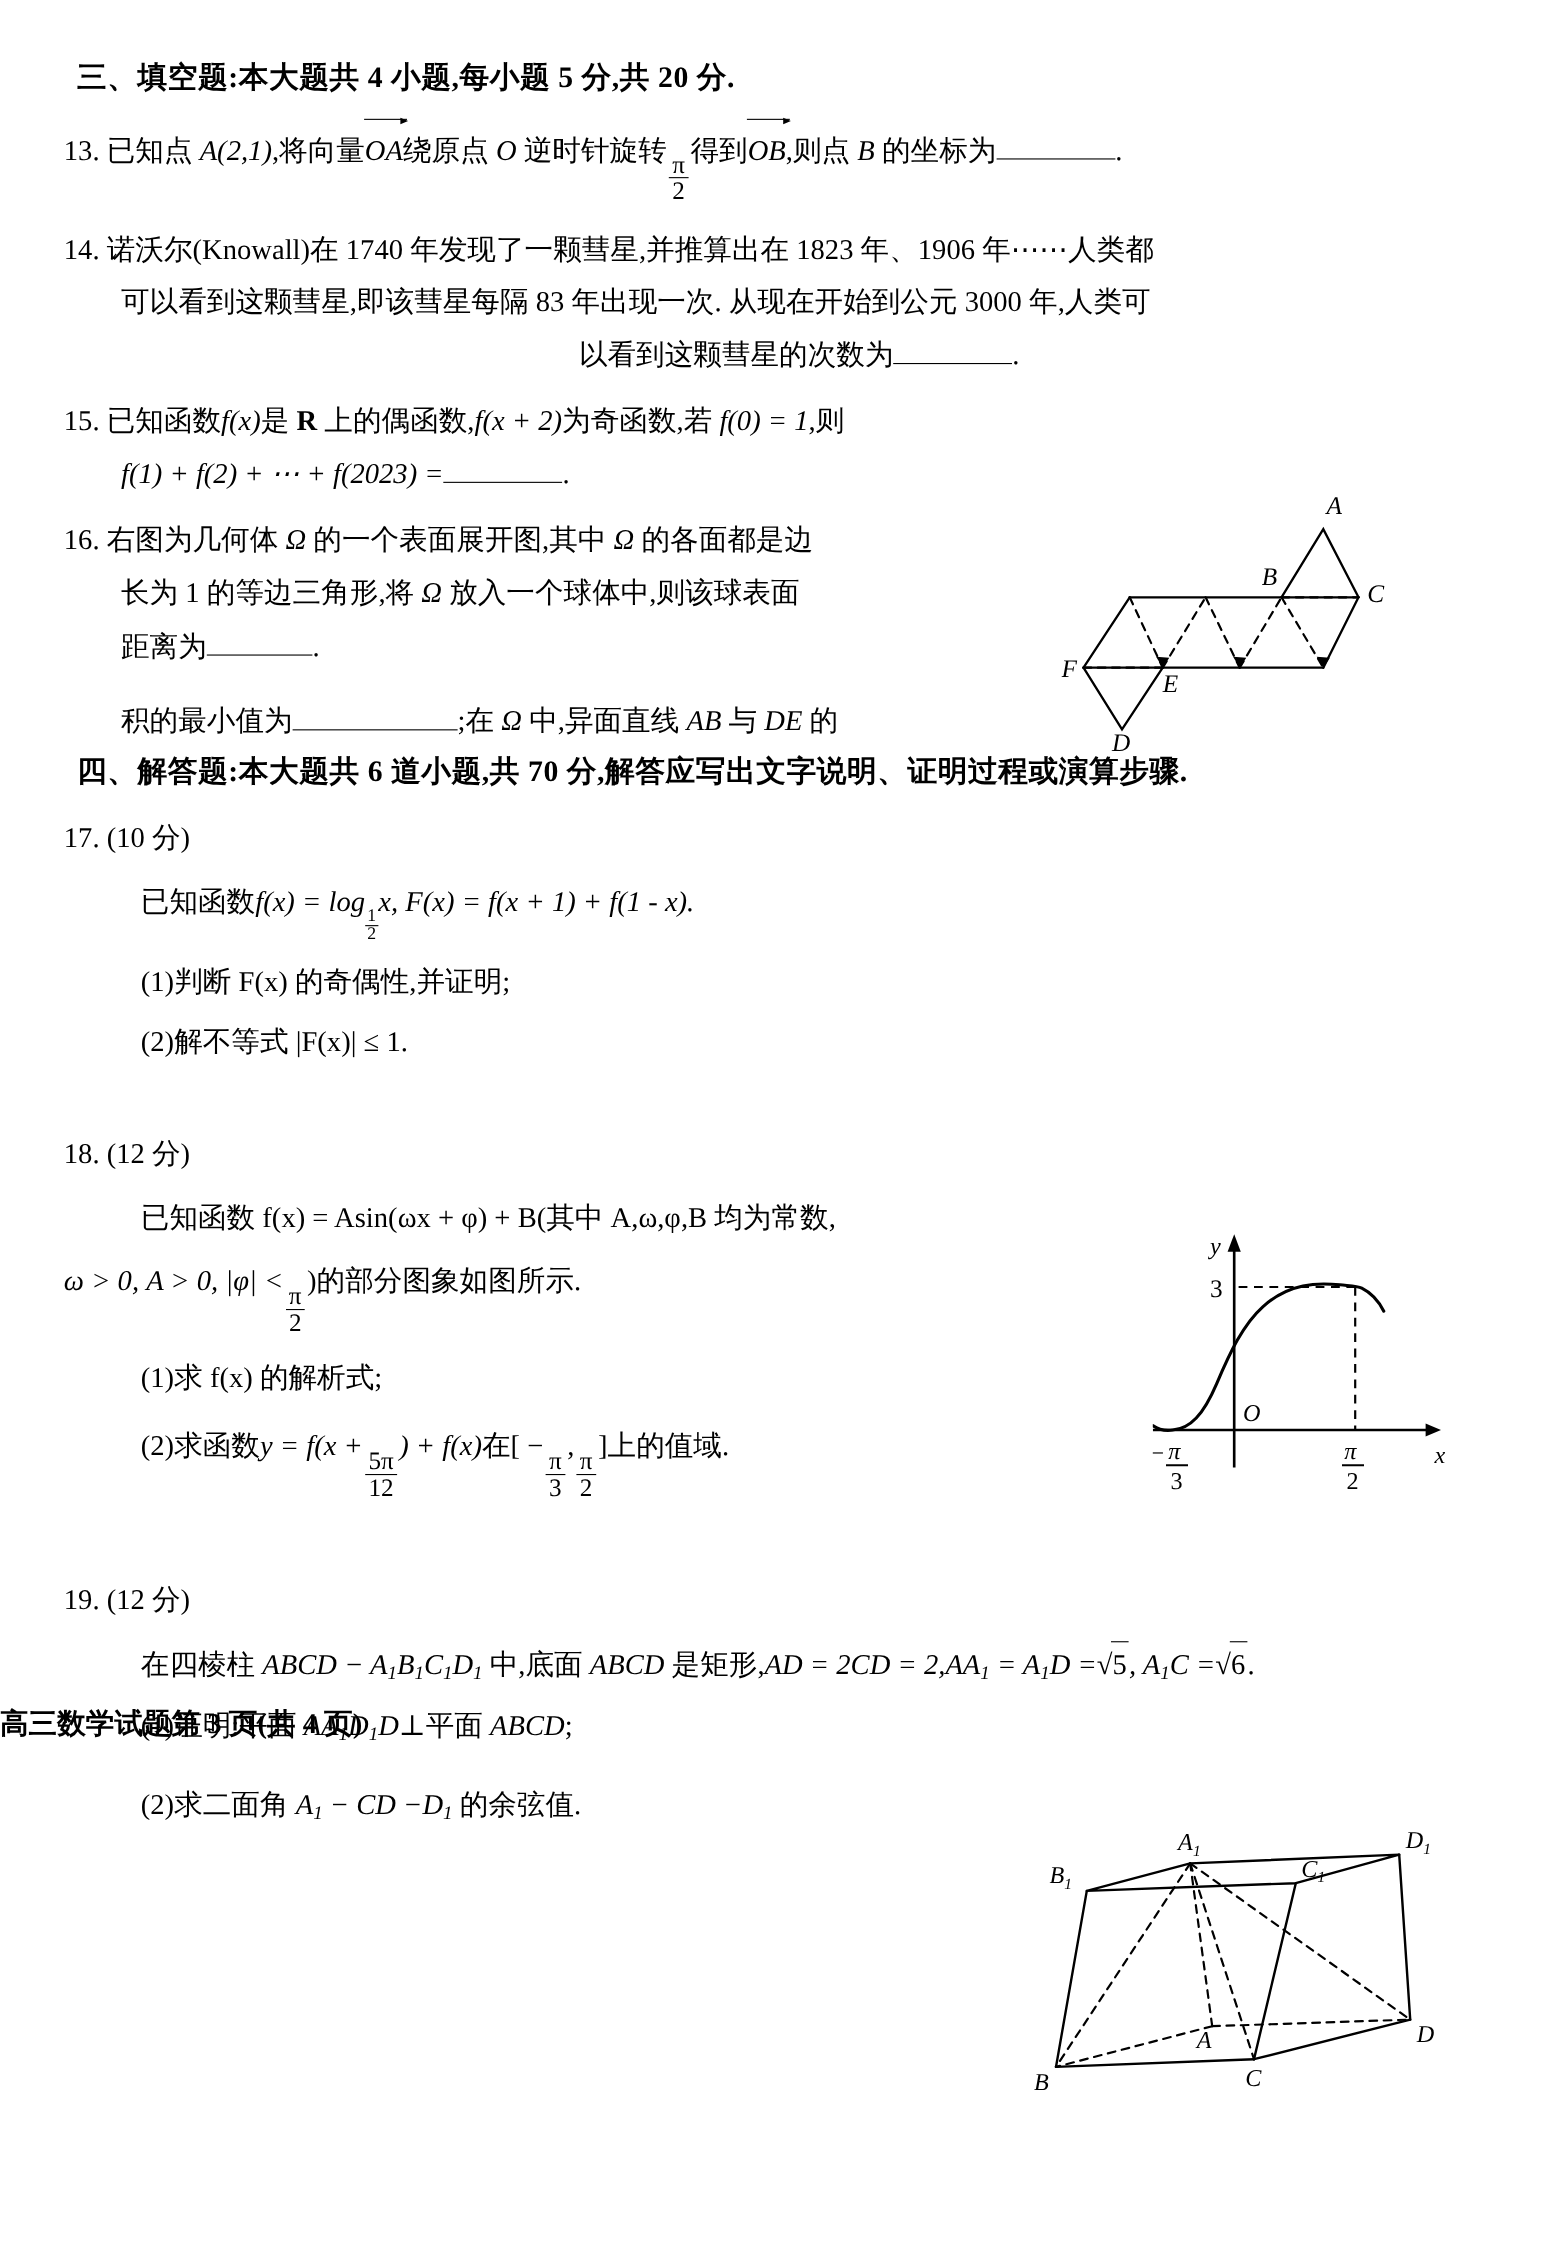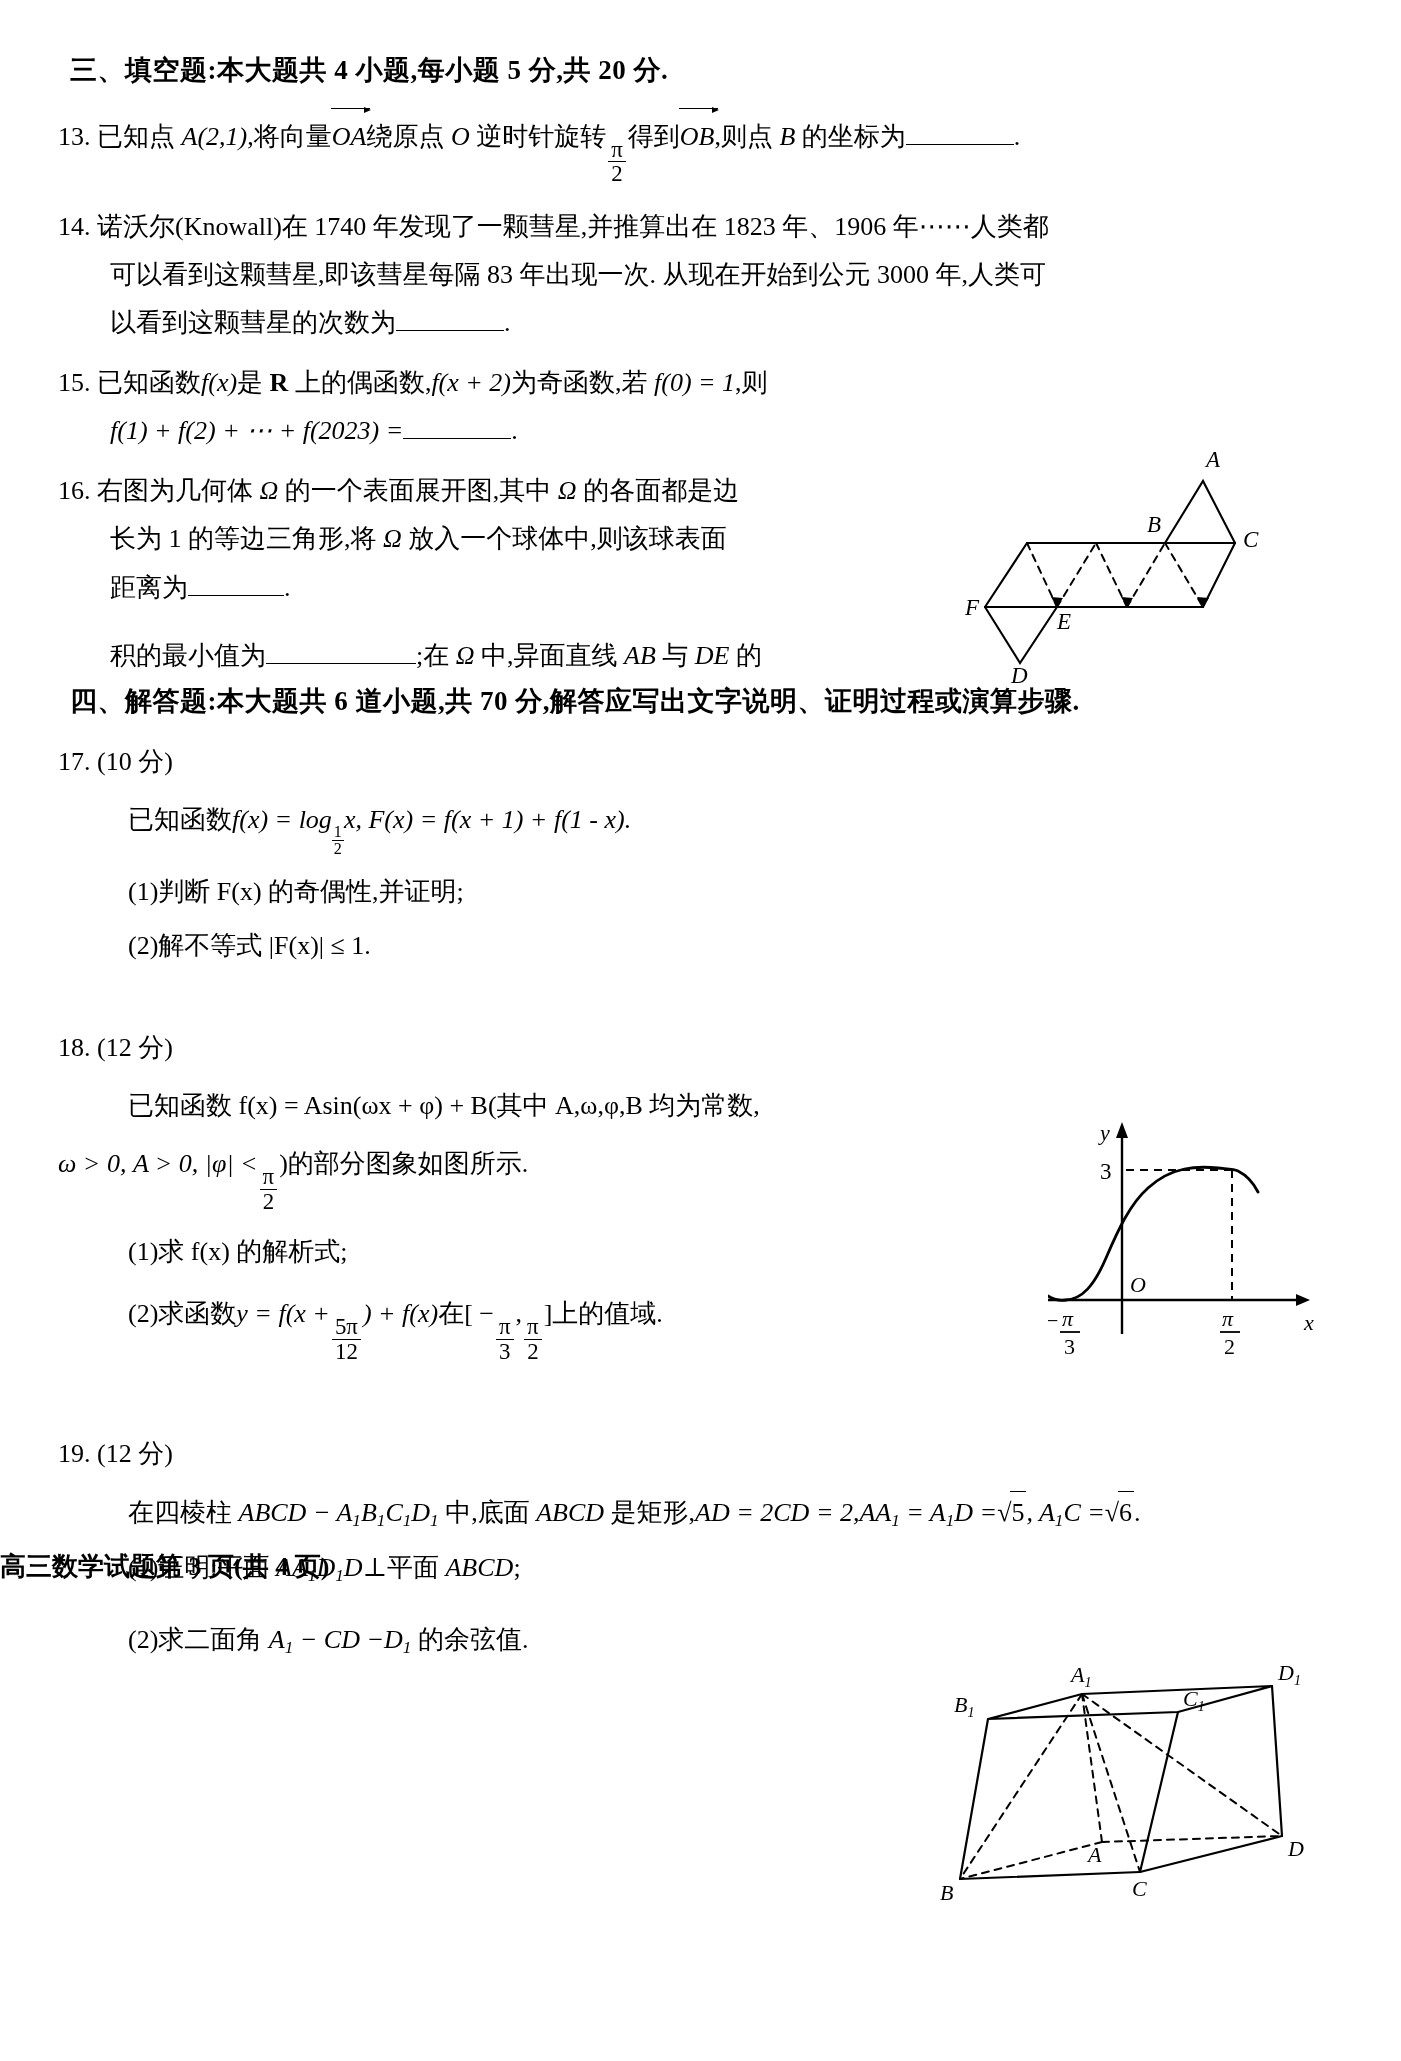--- a/index.html
+++ b/index.html
@@ -128,21 +128,21 @@
     <span>的坐标为</span><span class="blank b-md"></span><span>.</span>
   </div>
 
   <div class="q" style="margin-bottom:6px;">
     <span>14.</span>
     <span>诺沃尔(Knowall)在 1740 年发现了一颗彗星,并推算出在 1823 年、1906 年⋯⋯人类都</span>
   </div>
   <div class="q indent" style="margin-bottom:6px;">
     <span>可以看到这颗彗星,即该彗星每隔 83 年出现一次. 从现在开始到公元 3000 年,人类可</span>
   </div>
-  <div class="q indent" style="margin-bottom:18px;">
+  <div class="q indent" style="margin-bottom:18px;text-align:center;">
     <span>以看到这颗彗星的次数为</span><span class="blank b-md"></span><span>.</span>
   </div>
 
   <div class="q" style="margin-bottom:6px;">
     <span>15.</span>
     <span>已知函数</span><span class="mi">f(x)</span><span>是</span>
     <span class="bold-R">R</span>
     <span>上的偶函数,</span><span class="mi">f(x + 2)</span><span>为奇函数,若</span>
     <span class="mi">f(0) = 1</span><span>,则</span>
   </div>

